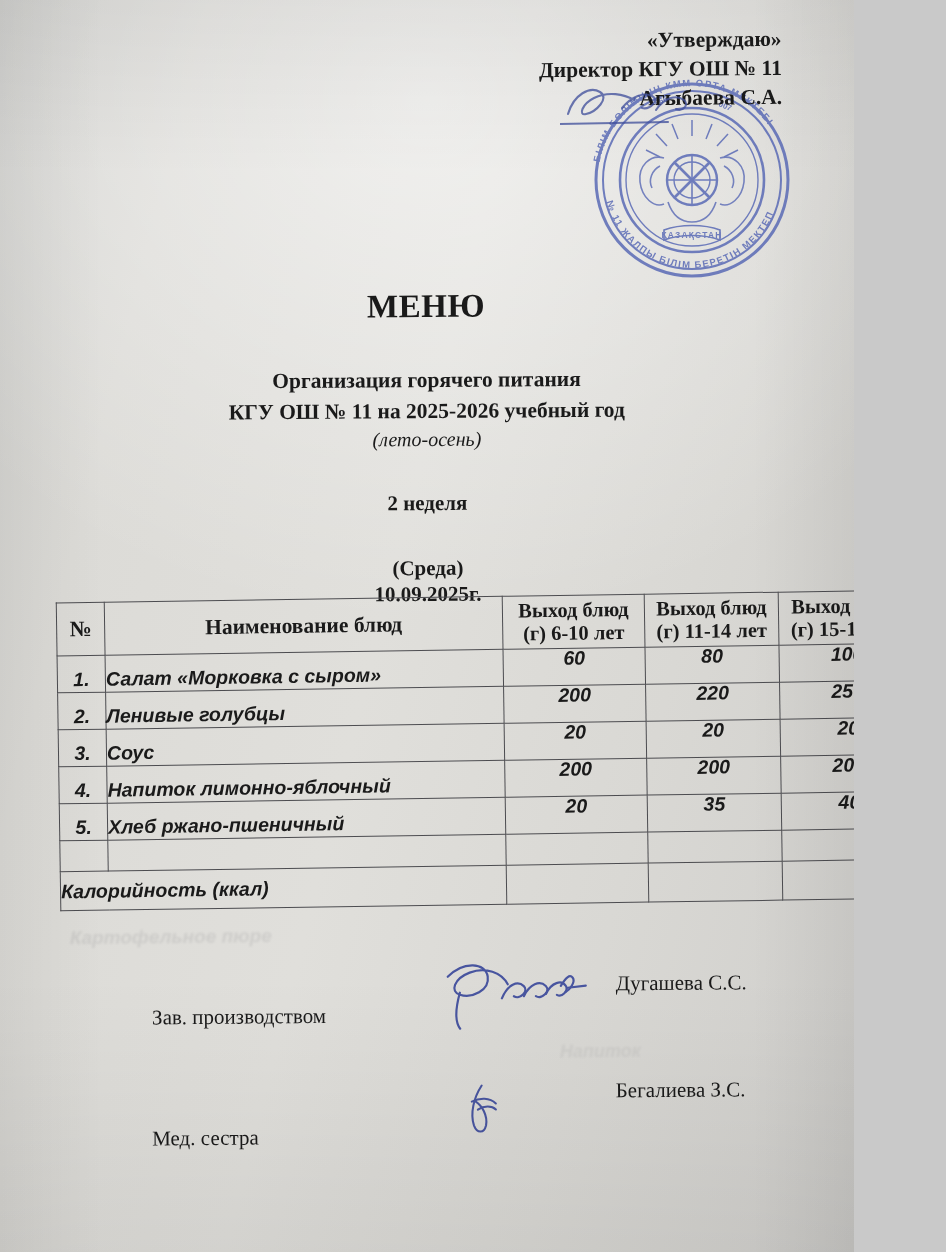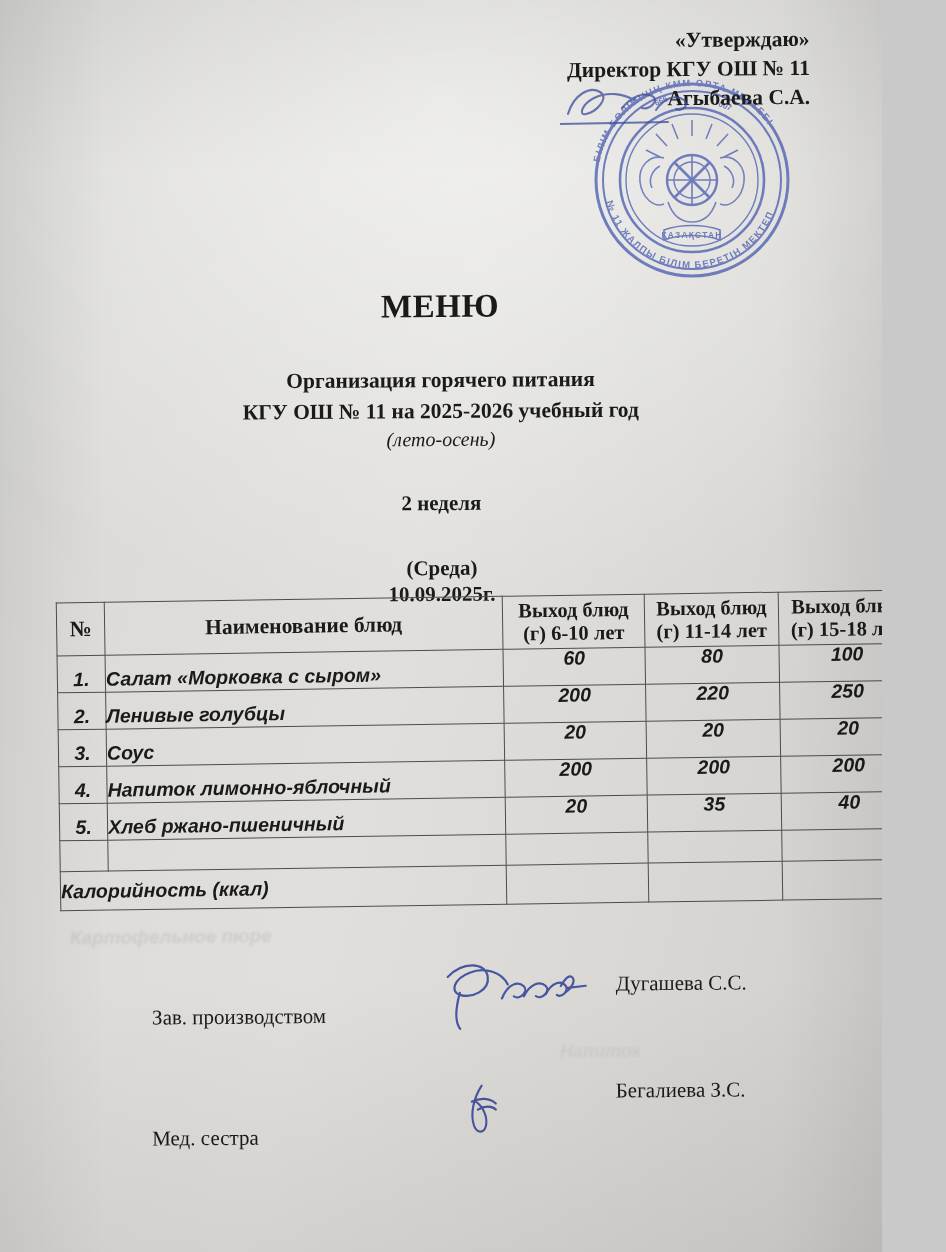--- a/index.html
+++ b/index.html
@@ -9,21 +9,20 @@
   }
 
   #page {
     position: relative;
     width: 854px;
     height: 1252px;
     overflow: hidden;
     background: #22c55e;
     font-family: "Liberation Serif", serif;
     color: #1a1a1a;
-    padding-left: 28px;
   }
 
   
   #paper-surface {
     position: absolute;
     inset: 0;
     background:
       radial-gradient(ellipse 120% 70% at 50% 8%, rgba(255,255,255,0.55), rgba(255,255,255,0) 60%),
       linear-gradient(104deg, #d2d2cf 0%, #dcdbd7 18%, #e0dfdb 46%, #d9d8d4 72%, #cfcecb 100%);
   }

